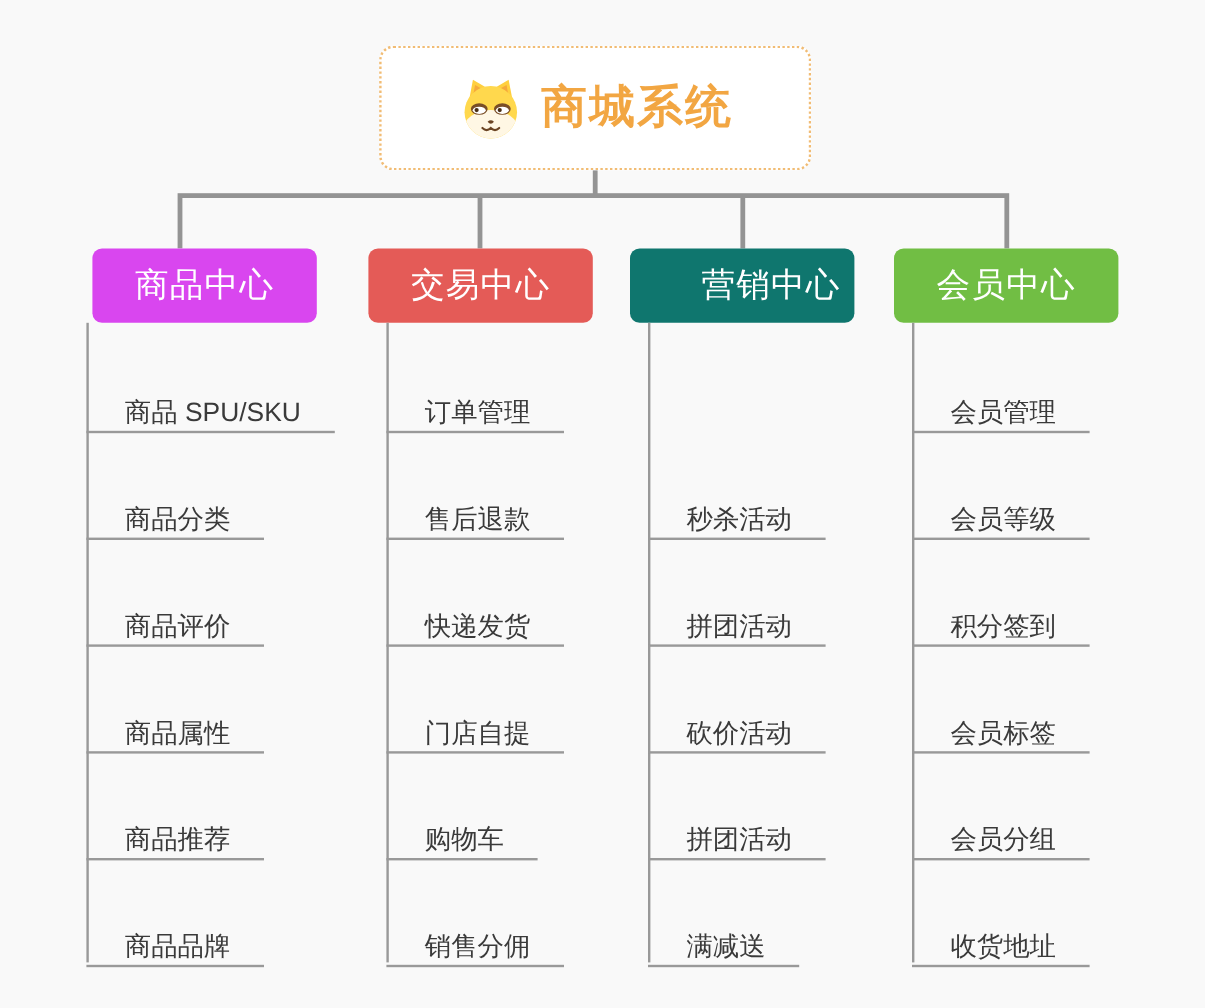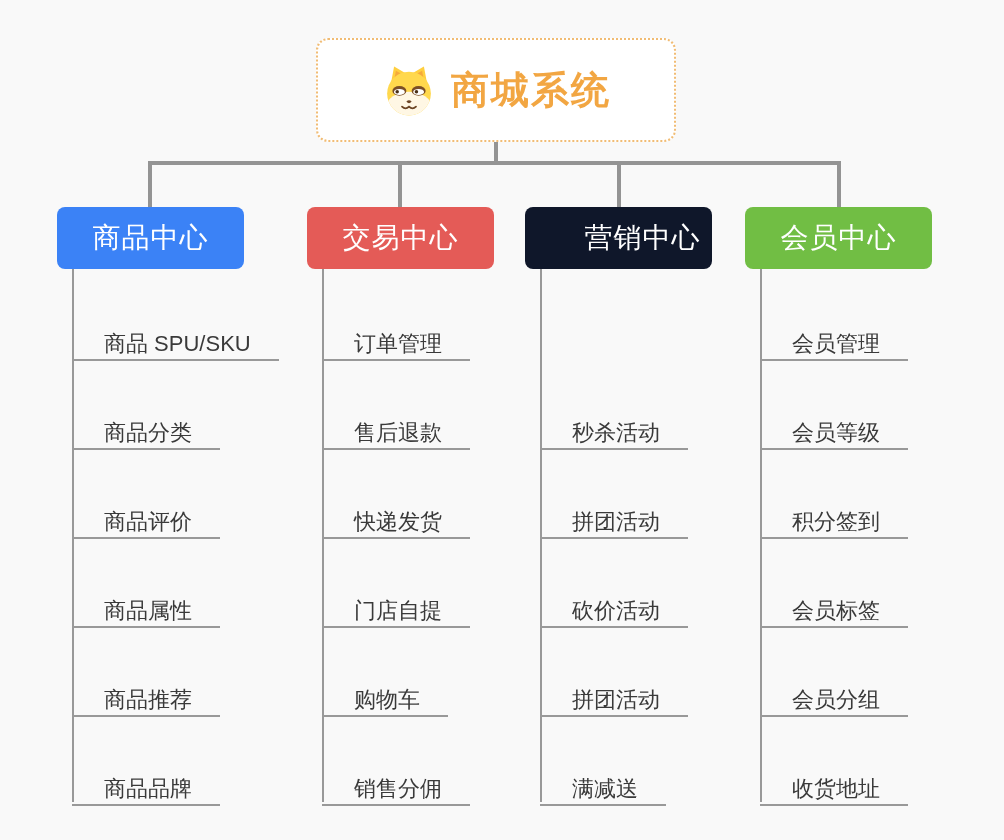--- a/index.html
+++ b/index.html
@@ -100,21 +100,21 @@
   </div>
 
   <div class="line root-stub"></div>
   <div class="line bus"></div>
   <div class="line drop drop-0"></div>
   <div class="line drop drop-1"></div>
   <div class="line drop drop-2"></div>
   <div class="line drop drop-3"></div>
 
   <div class="branch branch-0">
-    <div class="branch-box" style="background: #3b82f6;">
+    <div class="branch-box" style="background: #d946ef; margin-left: 20px;">
       <span class="branch-label">商品中心</span>
     </div>
     <div class="spine"></div>
     <div class="items">
         <div class="item" style="top: 108px;">商品 SPU/SKU</div>
         <div class="item" style="top: 197px;">商品分类</div>
         <div class="item" style="top: 286px;">商品评价</div>
         <div class="item" style="top: 375px;">商品属性</div>
         <div class="item" style="top: 464px;">商品推荐</div>
         <div class="item" style="top: 553px;">商品品牌</div>
@@ -130,21 +130,21 @@
         <div class="item" style="top: 108px;">订单管理</div>
         <div class="item" style="top: 197px;">售后退款</div>
         <div class="item" style="top: 286px;">快递发货</div>
         <div class="item" style="top: 375px;">门店自提</div>
         <div class="item" style="top: 464px;">购物车</div>
         <div class="item" style="top: 553px;">销售分佣</div>
       </div>
   </div>
 
   <div class="branch branch-2">
-    <div class="branch-box" style="background: #0f172a; padding-left: 48px;">
+    <div class="branch-box" style="background: #0f766e; padding-left: 48px;">
       <span class="branch-label">营销中心</span>
     </div>
     <div class="spine"></div>
     <div class="items">
         <div class="item" style="top: 197px;">秒杀活动</div>
         <div class="item" style="top: 286px;">拼团活动</div>
         <div class="item" style="top: 375px;">砍价活动</div>
         <div class="item" style="top: 464px;">拼团活动</div>
         <div class="item" style="top: 553px;">满减送</div>
       </div>

